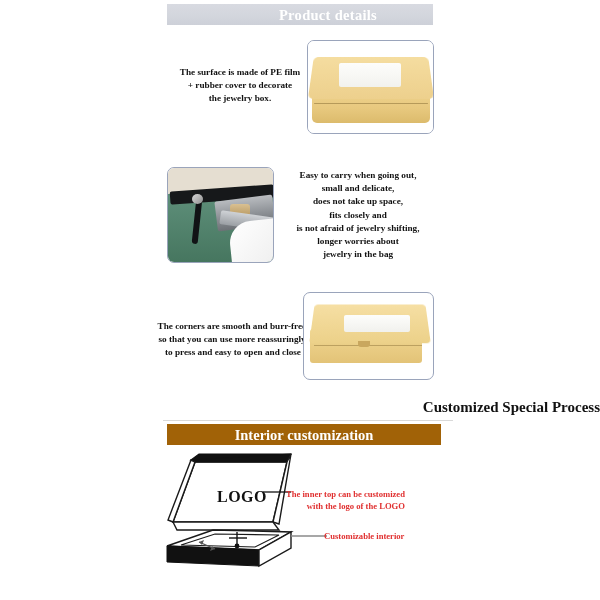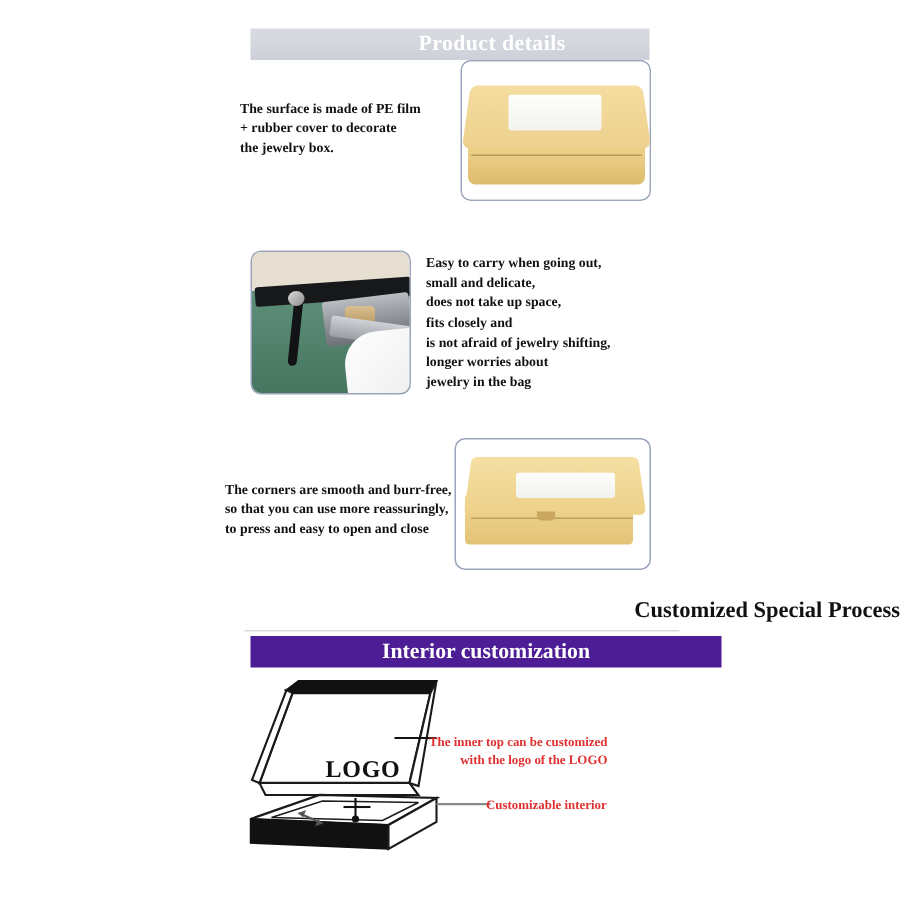--- a/index.html
+++ b/index.html
@@ -17,42 +17,41 @@
   }
 
   
   .banner-gray {
     position: absolute;
     left: 167px;
     top: 4px;
     width: 266px;
     height: 21px;
     background: linear-gradient(to bottom, #d8dae1 0%, #d3d6dd 55%, #cdd0d8 100%);
-    margin-top: 15px;
   }
   .banner-gray .banner-text {
     position: absolute;
     left: 0;
     right: 0;
     top: 50%;
     transform: translateY(-50%);
     text-align: center;
     padding-left: 56px;
     box-sizing: border-box;
     color: #ffffff;
     font-weight: bold;
     font-size: 14.5px;
     letter-spacing: 0.3px;
     white-space: nowrap;
   }
 
   
   .txt-block {
     position: absolute;
-    text-align: left;
+    text-align: center;
     font-weight: bold;
     font-size: 9.2px;
     line-height: 13.2px;
     color: #111111;
   }
   .txt-block div { white-space: nowrap; }
 
   
   .photo {
     position: absolute;
@@ -170,23 +169,23 @@
     left: 163px;
     top: 420px;
     width: 290px;
     height: 1px;
     background: #d9d9d9;
   }
   .banner-black {
     position: absolute;
     left: 167px;
     top: 424px;
-    width: 314px;
+    width: 274px;
     height: 21px;
-    background: #4c1d95;
+    background: #a16207;
   }
   .banner-black .banner-text {
     position: absolute;
     left: 0; right: 0; top: 50%;
     transform: translateY(-50%);
     text-align: center;
     color: #ffffff;
     font-weight: bold;
     font-size: 14.5px;
     white-space: nowrap;
@@ -308,21 +307,21 @@
 
     <path d="M82,82 L82,95" stroke="#111" stroke-width="1.4" fill="none"></path>
     <path d="M74,88 L92,88" stroke="#111" stroke-width="1.4" fill="none"></path>
     <circle cx="82" cy="96" r="2.4" fill="#111"></circle>
 
     <path d="M108,42 L136,42" stroke="#111" stroke-width="1.3" fill="none"></path>
 
     <path d="M136,86 L172,86" stroke="#8a8a8a" stroke-width="1.5" fill="none"></path>
   </svg>
 
-  <div style="position:absolute; left:62px; top:38px; font-size:16px; font-weight:bold; letter-spacing:0.5px; color:#111;margin-top:17px;">LOGO</div>
+  <div style="position:absolute; left:62px; top:38px; font-size:16px; font-weight:bold; letter-spacing:0.5px; color:#111;">LOGO</div>
 </div>
 
 <div class="annot annot-1">
   <div>The inner top can be customized</div>
   <div style="text-align:right;">with the logo of the LOGO</div>
 </div>
 
 <div class="annot annot-2">
   <div>Customizable interior</div>
 </div>

